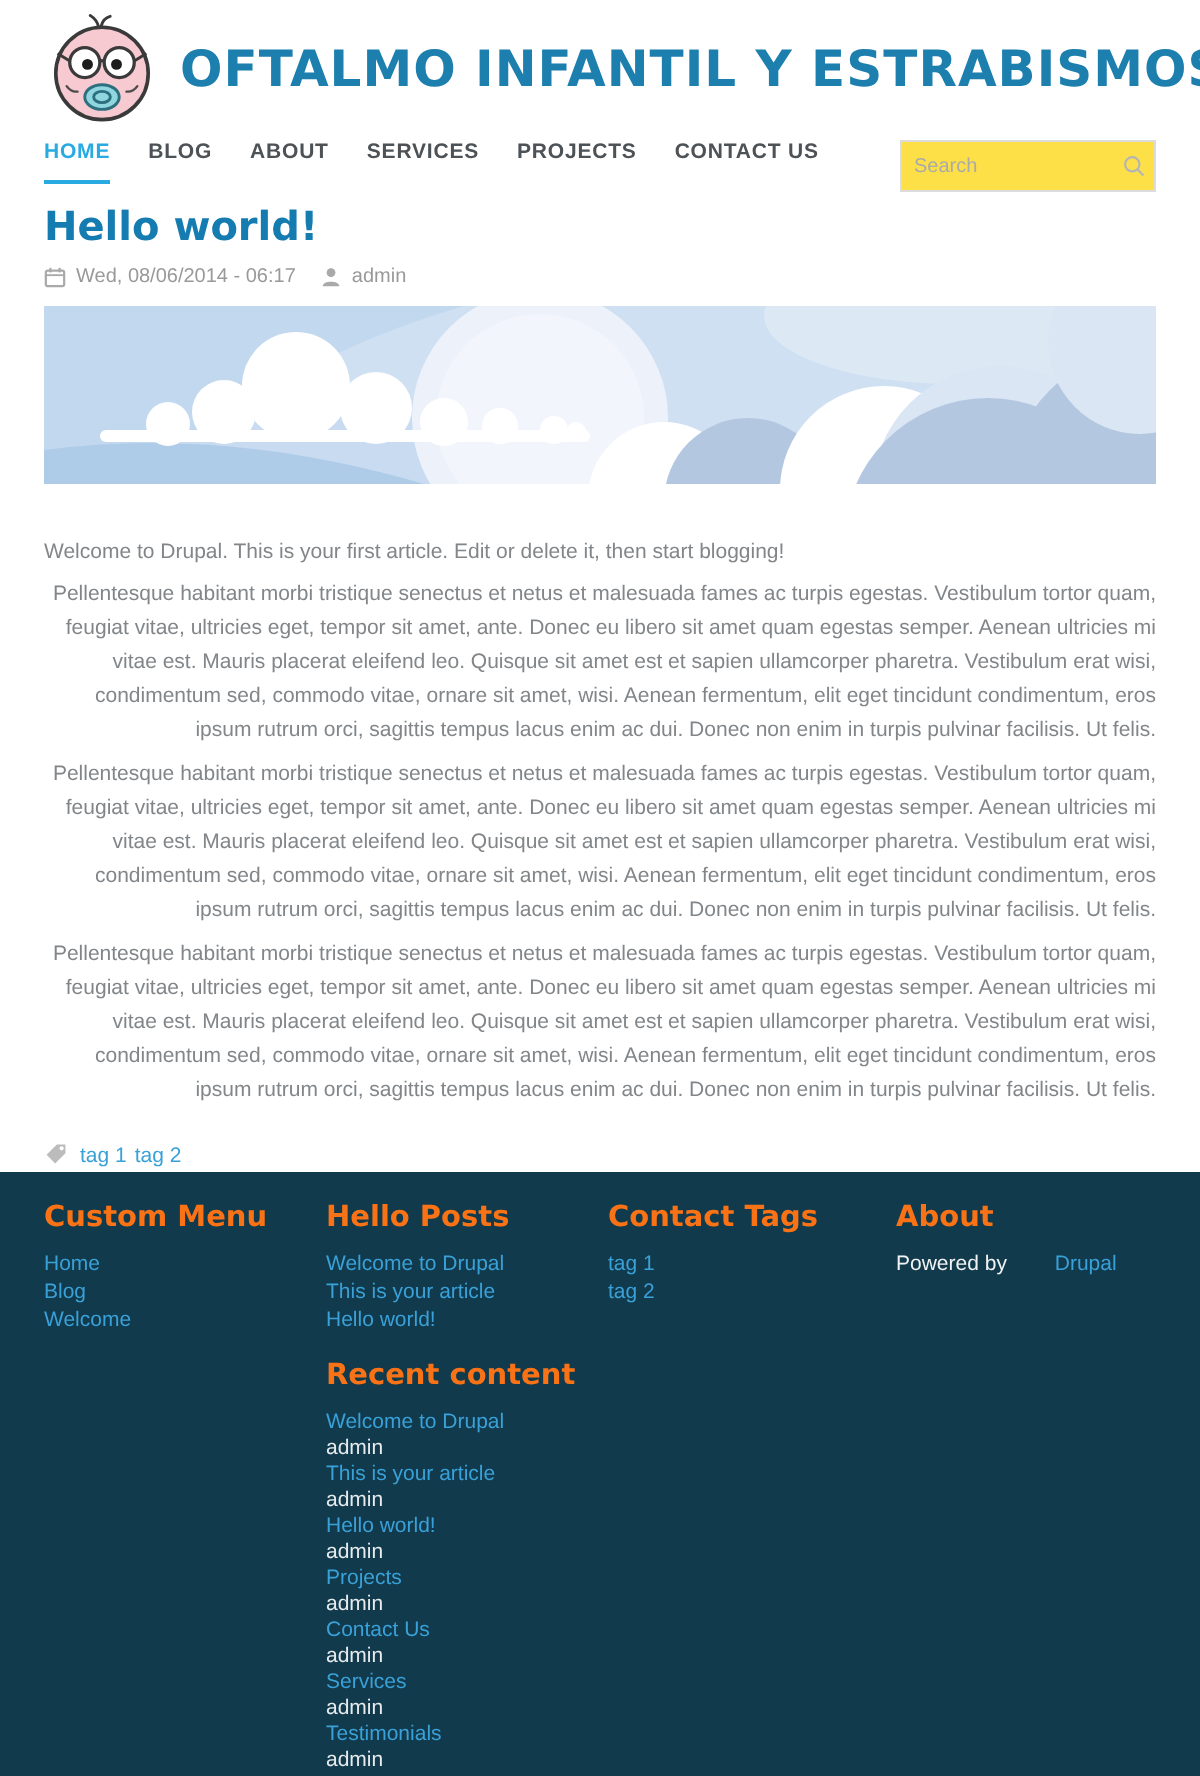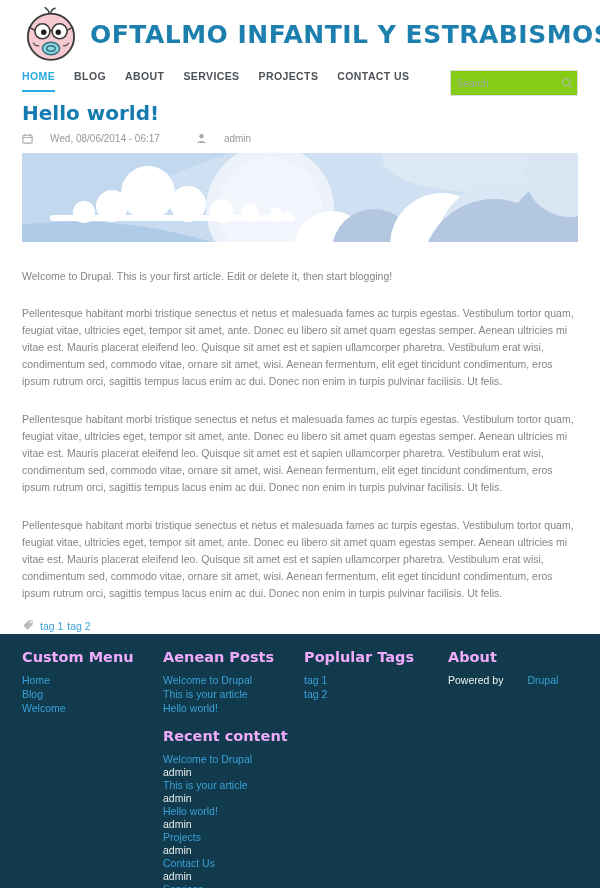--- a/index.html
+++ b/index.html
@@ -10,41 +10,41 @@
   
   .site-header { display:flex; align-items:center; padding:5px 22px 0 22px; height:64px; }
   .logo { width:58px; height:58px; display:block; flex:0 0 auto; cursor:pointer; }
   .site-title { font-family:"DejaVu Sans", sans-serif; font-weight:bold; font-size:25px; letter-spacing:.5px; color:#1c7fae; text-decoration:none; margin-left:10px; white-space:nowrap; cursor:pointer; }
 
   
   .nav-bar { display:flex; align-items:center; padding:0 22px; margin-top:7px; height:30px; position:relative; }
   .nav-list { list-style:none; display:flex; align-items:center; }
   .nav-item { font-size:10.5px; font-weight:bold; letter-spacing:.4px; color:#4d5257; margin-right:19px; cursor:pointer; padding-bottom:8px; border-bottom:2px solid transparent; }
   .nav-item.active { color:#29abe2; border-bottom-color:#29abe2; }
-  .search-box { position:absolute; right:22px; top:0; width:128px; height:26px; border:1px solid #dcdcdc; background:#84cc16; display:flex; align-items:center; }
+  .search-box { position:absolute; right:22px; top:0; width:128px; height:26px; border:1px solid #dcdcdc; background:#fde047; display:flex; align-items:center; }
   .search-input { border:none; outline:none; flex:1; font-size:10px; color:#555; padding:0 6px; font-family:"Liberation Sans", sans-serif; min-width:0; background:transparent; }
   .search-input::placeholder { color:#aaa; }
   .search-icon { width:20px; display:flex; align-items:center; justify-content:center; cursor:pointer; }
 
   
   .article { padding:0 22px; }
   .article-title { font-family:"DejaVu Sans", sans-serif; font-weight:bold; font-size:20px; color:#147cb0; margin-top:9px; }
-  .meta { display:flex; align-items:center; margin-top:8px; font-size:10px; color:#999;gap:12px; }
+  .meta { display:flex; align-items:center; margin-top:8px; font-size:10px; color:#999; }
   .meta svg { margin-right:5px; }
   .meta .sep { width:12px; }
   .banner { margin-top:9px; width:556px; height:89px; overflow:hidden; }
   .intro { font-size:10.5px; color:#828689; margin-top:26px; line-height:1.55; }
-  .body-p { font-size:10.5px; color:#828689; margin-top:21px; line-height:1.62; text-align:left; }
+  .body-p { font-size:10.5px; color:#828689; margin-top:5px; line-height:1.62; text-align:right; }
   .tags-row { display:flex; align-items:center; margin-top:14px; }
   .tags-row svg { margin-right:6px; }
   .tag-link { font-size:10.5px; color:#3aa1d8; text-decoration:none; margin-right:4px; cursor:pointer; }
 
   
   .footer { margin-top:auto; background:#113a4c; padding:2px 22px 14px 22px; display:grid; grid-template-columns:141px 141px 144px 1fr; }
-  .f-h { font-family:"DejaVu Sans", sans-serif; font-weight:bold; font-size:14.5px; color:#f0abfc; margin:13px 0 9px 0; }
+  .f-h { font-family:"DejaVu Sans", sans-serif; font-weight:bold; font-size:14.5px; color:#f97316; margin:13px 0 9px 0; }
   .f-link { display:block; font-size:10.5px; color:#3aa1d8; text-decoration:none; line-height:13px; margin-bottom:1px; cursor:pointer; }
   .rc-author { font-size:10.5px; color:#e7ebed; line-height:12px; margin-bottom:1px; }
   .rc-item .f-link { line-height:12px; }
   .powered { font-size:10.5px; color:#f0f2f3; }
   .powered a { color:#3aa1d8; text-decoration:none; cursor:pointer;margin-left:21px; }
 </style>
 </head>
 <body>
 
 <div class="page">
@@ -164,21 +164,21 @@
     <div class="f-col">
       <h3 class="f-h">Custom Menu</h3>
       <div>
           <a class="f-link">Home</a>
           <a class="f-link">Blog</a>
           <a class="f-link">Welcome</a>
         </div>
     </div>
 
     <div class="f-col">
-      <h3 class="f-h">Aenean Posts</h3>
+      <h3 class="f-h">Hello Posts</h3>
       <div>
           <a class="f-link">Welcome to Drupal</a>
           <a class="f-link">This is your article</a>
           <a class="f-link">Hello world!</a>
         </div>
       <h3 class="f-h">Recent content</h3>
       <div>
           <div class="rc-item">
           <a class="f-link">Welcome to Drupal</a>
           <div class="rc-author">admin</div>
@@ -204,21 +204,21 @@
           <div class="rc-author">admin</div>
         </div>
           <div class="rc-item">
           <a class="f-link">Testimonials</a>
           <div class="rc-author">admin</div>
         </div>
         </div>
     </div>
 
     <div class="f-col">
-      <h3 class="f-h">Poplular Tags</h3>
+      <h3 class="f-h">Contact Tags</h3>
       <div>
           <a class="f-link">tag 1</a>
           <a class="f-link">tag 2</a>
         </div>
     </div>
 
     <div class="f-col">
       <h3 class="f-h">About</h3>
       <div class="powered">
         <span>Powered by</span>

